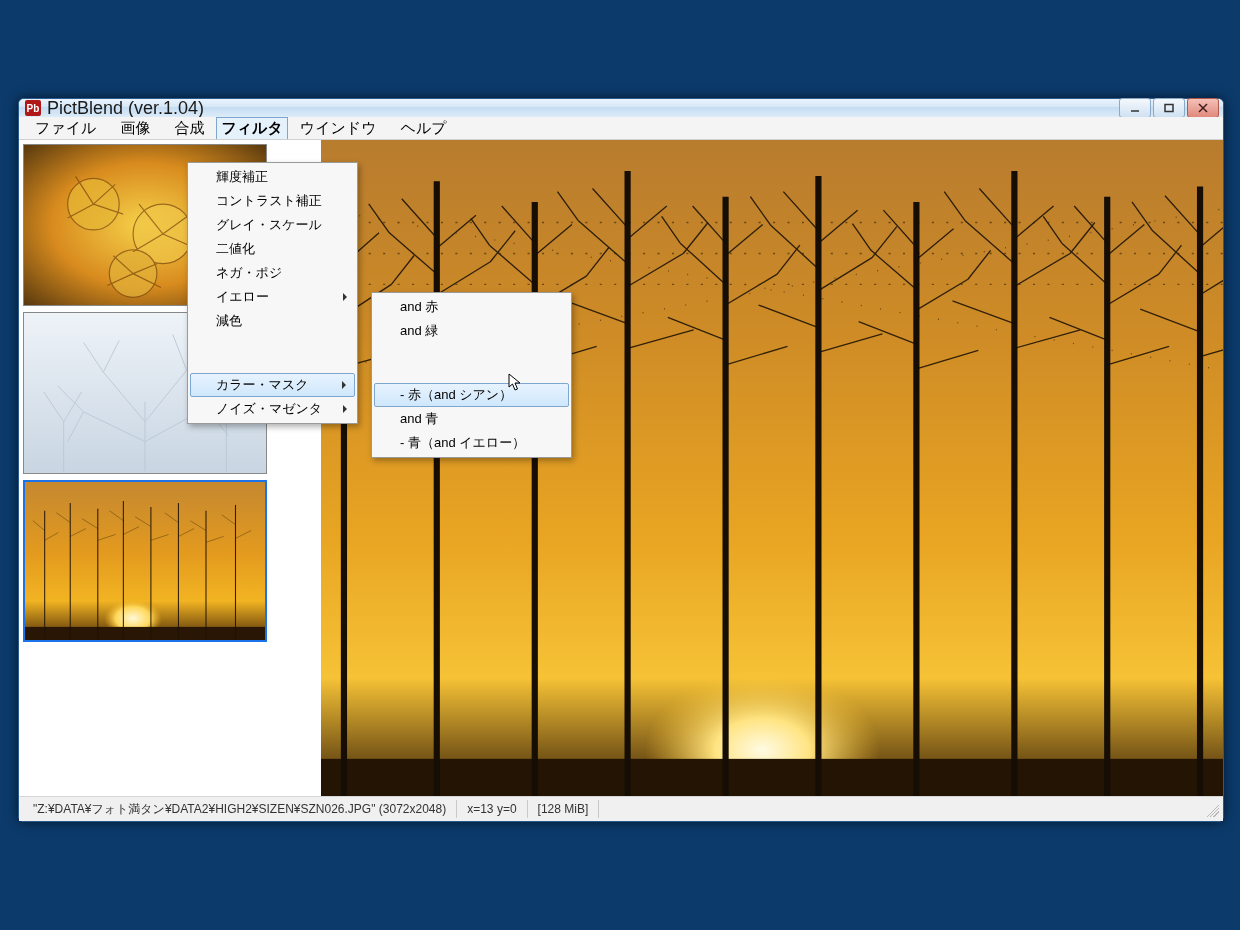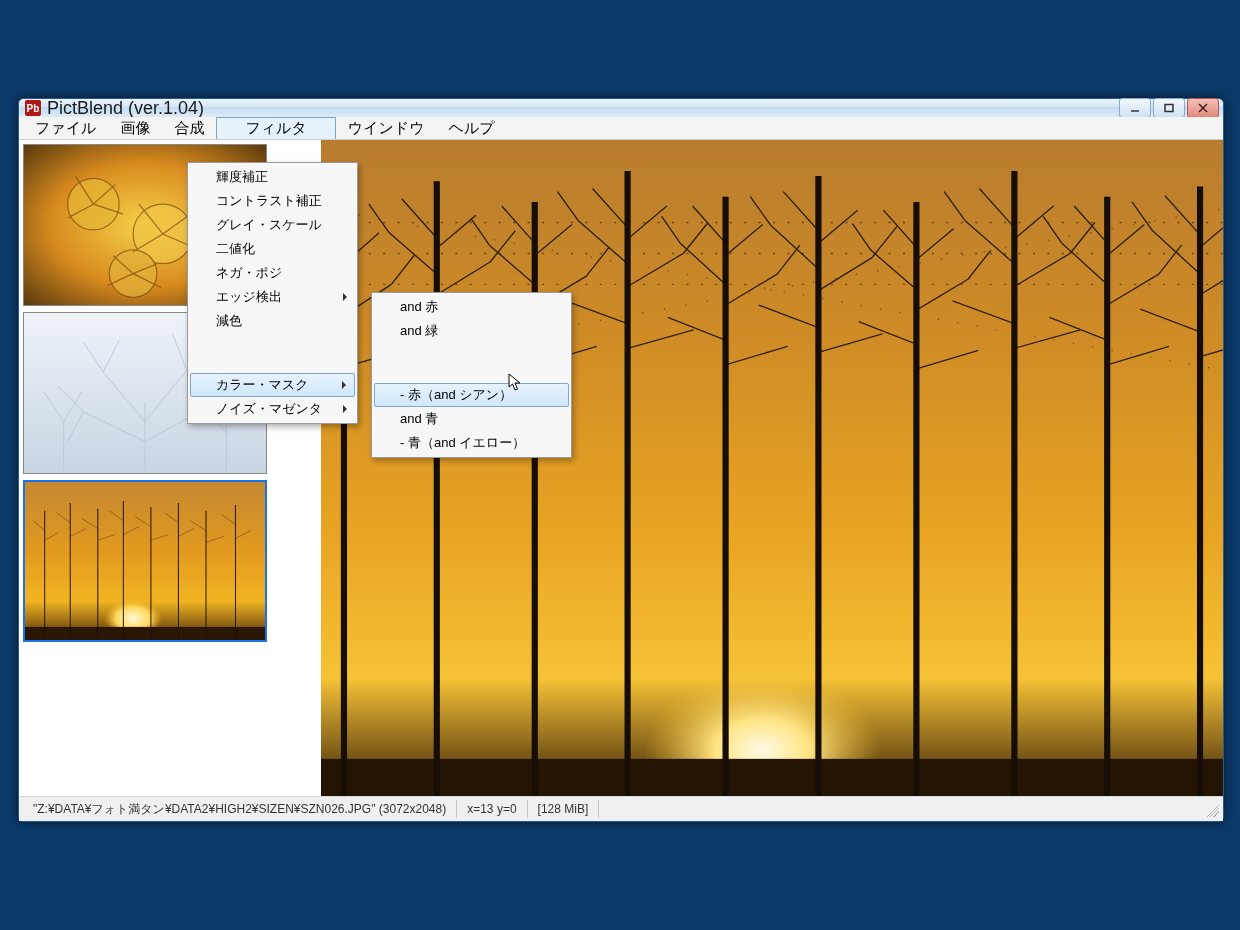--- a/index.html
+++ b/index.html
@@ -80,23 +80,24 @@
     padding: 0 12px;
     display: flex;
     align-items: center;
     font-size: 15px;
     color: #000;
   }
   .menu-item.open {
     background: #e5f1fb;
     border: 1px solid #7da7ce;
     border-bottom: none;
-    padding: 0 28px;
+    padding: 0 4px;
     position: relative;
     z-index: 20;
+    font-weight: bold;
   }
 
   
   .client {
     flex: 1;
     display: flex;
     background: #fff;
     position: relative;
     overflow: hidden;
     gap: 44px;
@@ -414,21 +415,21 @@
       <div class="dd-item">
           <span>グレイ・スケール</span>
         </div>
       <div class="dd-item">
           <span>二値化</span>
         </div>
       <div class="dd-item">
           <span>ネガ・ポジ</span>
         </div>
       <div class="dd-item">
-          <span>エッジ検出</span>
+          <span>イエロー</span>
           <span class="arrow"></span>
         </div>
       <div class="dd-item">
           <span>減色</span>
         </div>
       <div class="dd-item highlight">
           <span>カラー・マスク</span>
           <span class="arrow"></span>
         </div>
       <div class="dd-item">

